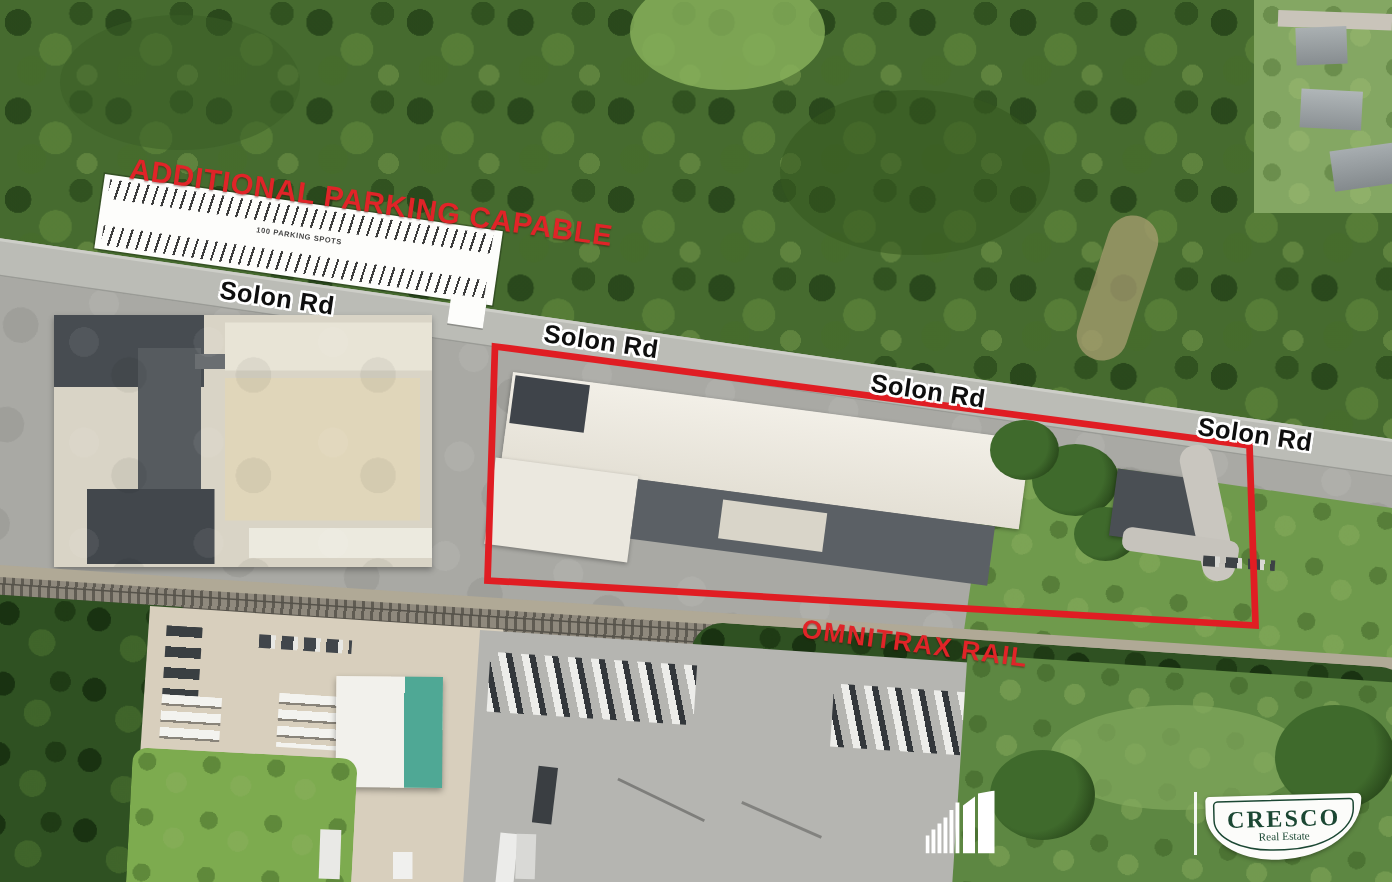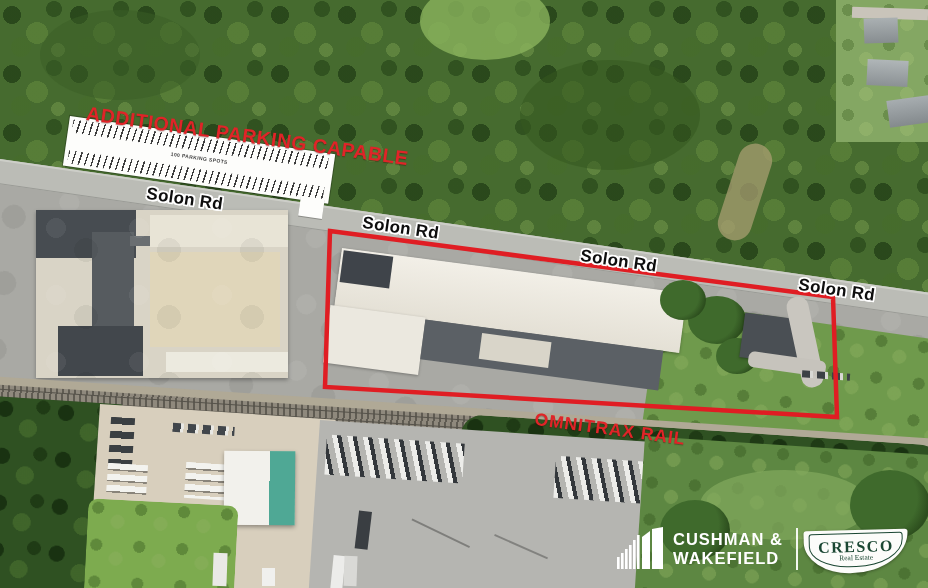--- a/index.html
+++ b/index.html
@@ -217,24 +217,20 @@
         <rect x="0" y="30" width="2.6" height="12"></rect>
         <rect x="4" y="26" width="2.6" height="16"></rect>
         <rect x="8" y="22" width="2.6" height="20"></rect>
         <rect x="12" y="18" width="2.6" height="24"></rect>
         <rect x="16" y="13" width="2.6" height="29"></rect>
         <rect x="20" y="8" width="2.6" height="34"></rect>
         <polygon points="25,42 25,10 33,4 33,42"></polygon>
         <polygon points="35,42 35,2 46,0 46,42"></polygon>
       </g>
     </svg>
-    <div class="abs cw-text" style="left:56px;top:4px;">
-      <div>CUSHMAN &amp;</div>
-      <div>WAKEFIELD</div>
-    </div>
   </div>
 
   <div class="abs" style="left:796px;top:528px;width:2px;height:42px;background:rgba(255,255,255,.92);"></div>
 
   <div class="abs cresco-shape" style="left:804px;top:530px;">
     <div class="cresco-inner">
       <div class="cresco-name">CRESCO</div>
       <div class="cresco-tagline">Real Estate</div>
     </div>
   </div>

